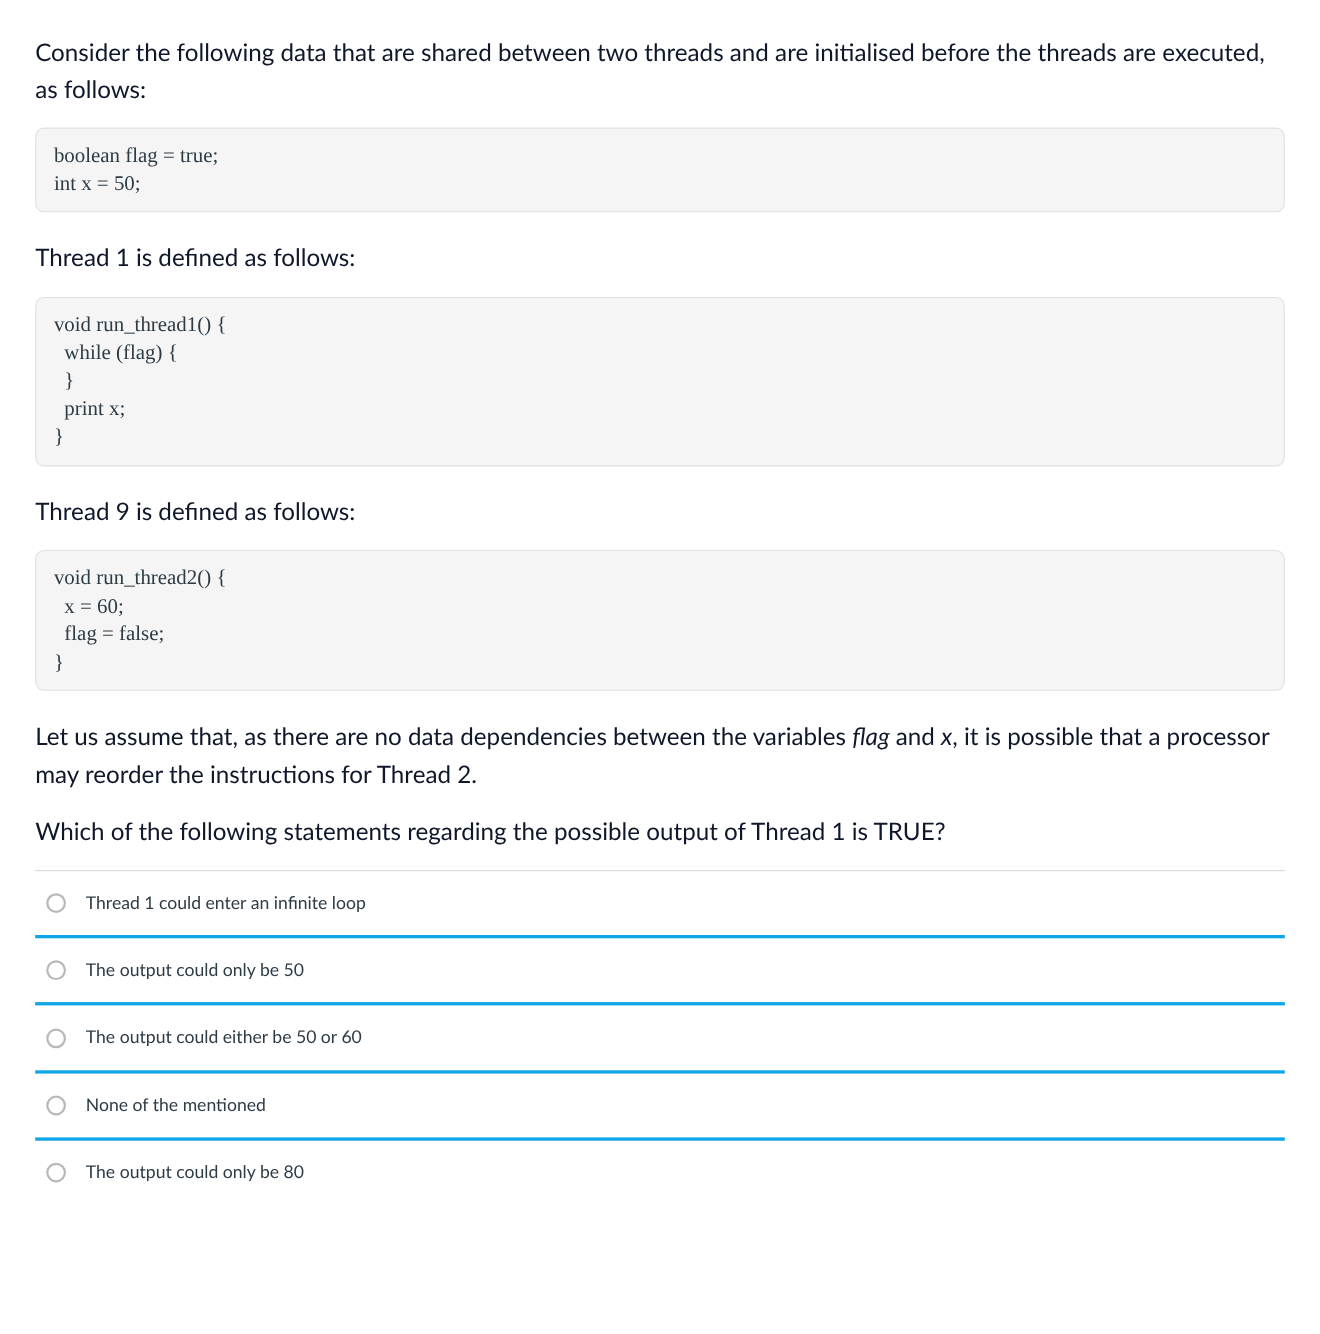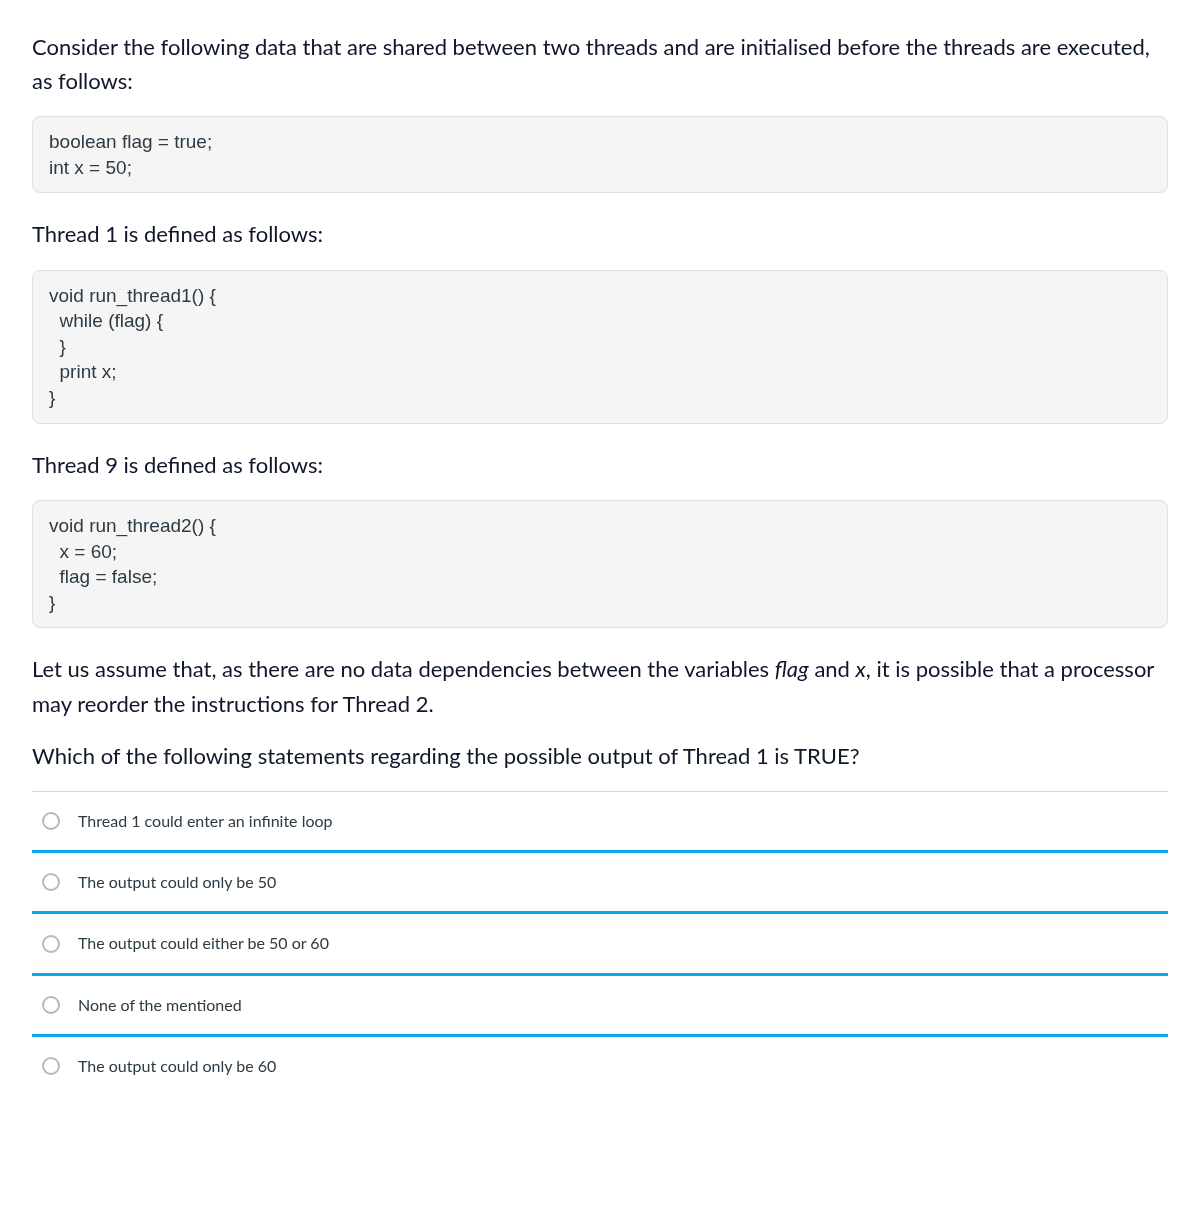--- a/index.html
+++ b/index.html
@@ -23,21 +23,21 @@
     }
     .question-text .italic {
       font-style: italic;
     }
     .code-block {
       background-color: #f5f5f5;
       border: 1px solid #e0e0e0;
       border-radius: 8px;
       padding: 12px 16px;
       margin-bottom: 24px;
-      font-family: Liberation Sans, sans-serif;
+      font-family: Liberation Serif, serif;
       font-size: 19px;
       line-height: 1.35;
       white-space: pre;
       color: #2d3b45;
     }
     .answers-container {
       margin-top: 12px;
     }
     .answer-option {
       display: flex;
@@ -108,15 +108,15 @@
   <div class="answer-option">
     <div class="radio-circle"></div>
     <span class="answer-label">The output could either be 50 or 60</span>
   </div>
   <div class="answer-option">
     <div class="radio-circle"></div>
     <span class="answer-label">None of the mentioned</span>
   </div>
   <div class="answer-option">
     <div class="radio-circle"></div>
-    <span class="answer-label">The output could only be 60</span>
+    <span class="answer-label">The output could only be 80</span>
   </div>
 </div>
 
 </body></html>

